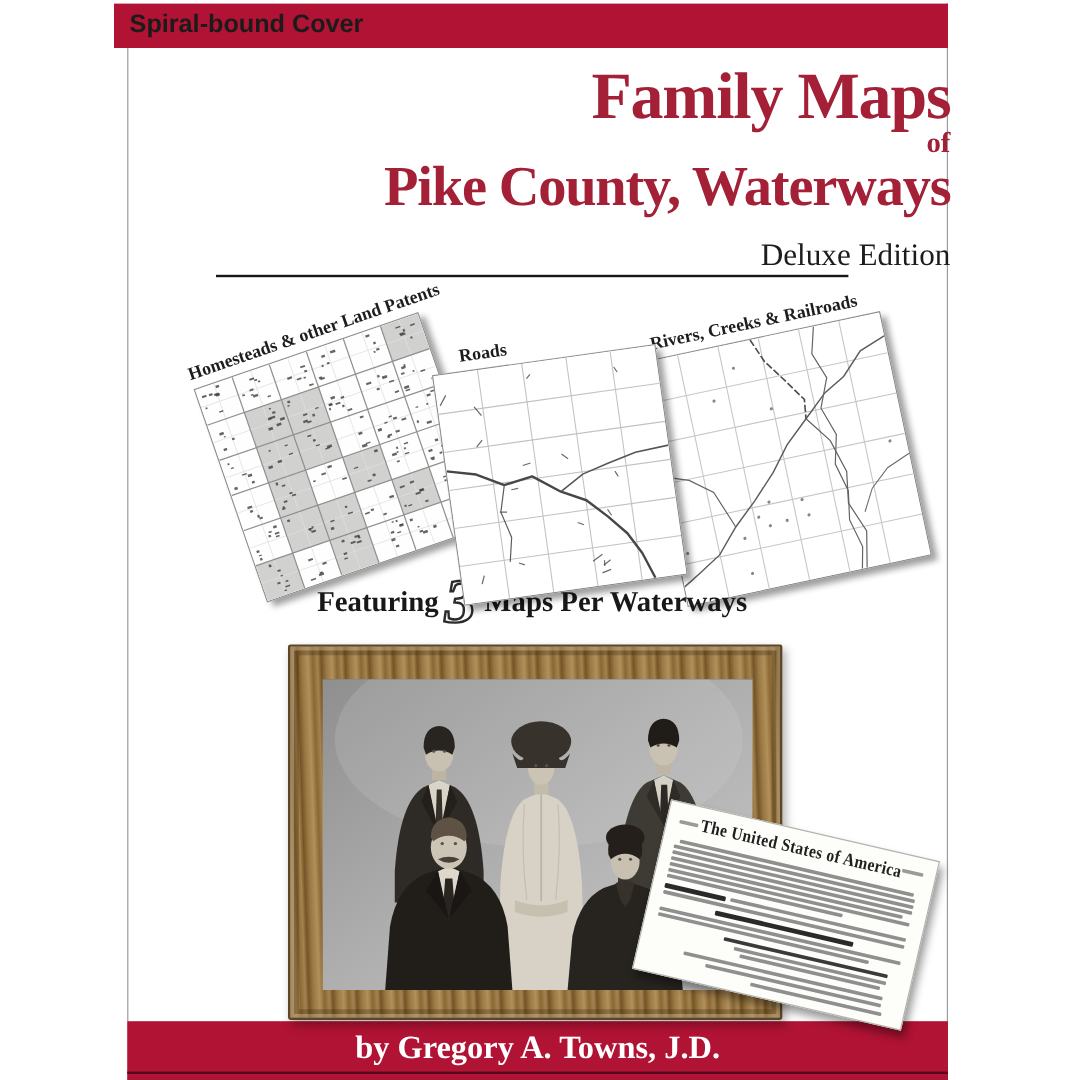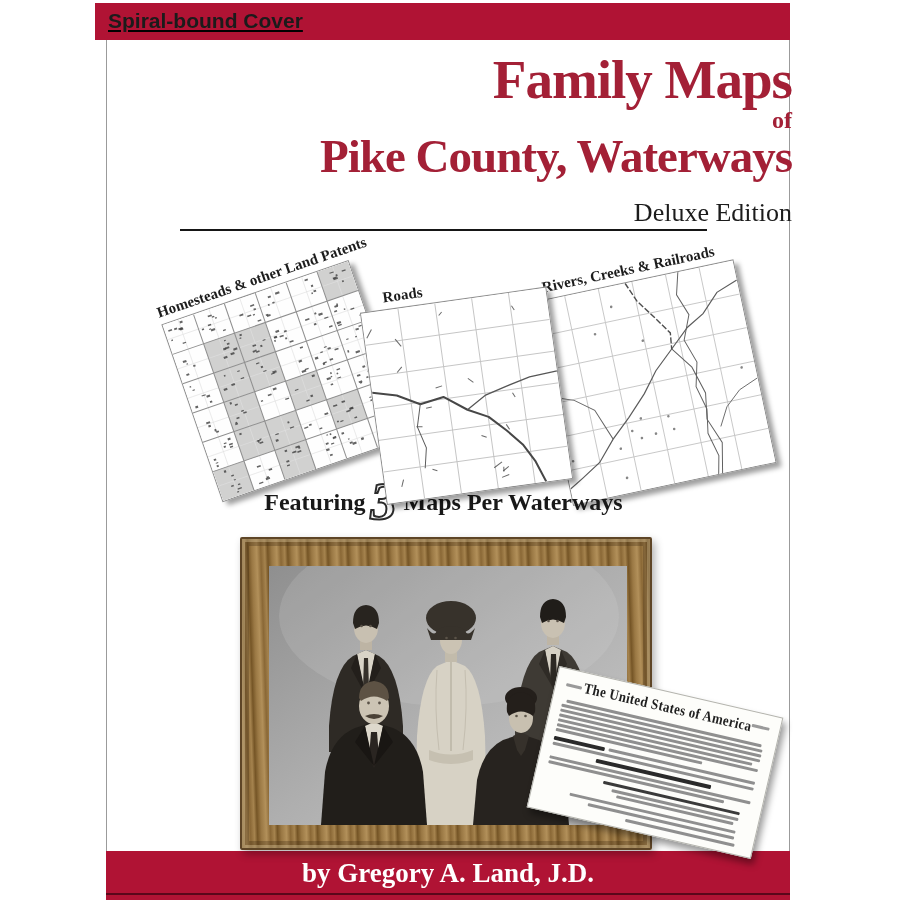--- a/index.html
+++ b/index.html
@@ -7,21 +7,21 @@
          font-family:"Liberation Serif",serif;}
   .cover{position:absolute;left:95px;top:0;width:697px;height:900px;background:#ffffff;}
 
   
   .edge{position:absolute;width:1px;background:#9b9b9b;z-index:1;}
   .edge-left{left:11px;top:40px;height:811px;}
   .edge-right{left:694px;top:3px;height:891px;}
 
   
   .banner{position:absolute;left:0;top:3px;width:695px;height:37px;background:var(--banner-red,#B01334);
-          z-index:2;text-decoration:underline;}
+          z-index:2;}
   .banner span{display:block;padding-left:13px;line-height:36px;font-family:"Liberation Sans",sans-serif;
           font-weight:bold;font-size:21px;color:#1b1b1b;}
 
   
   .title-wrap{position:absolute;top:52px;left:0;width:100%;text-align:right;z-index:2;}
   .t1{font-size:55px;line-height:56px;font-weight:bold;color:var(--title-red,#A32036);letter-spacing:-1px;}
   .t2{font-size:24px;line-height:24px;font-weight:bold;color:var(--title-red,#A32036);}
   .t3{font-size:47px;line-height:48px;font-weight:bold;color:var(--title-red,#A32036);letter-spacing:-1px;}
   .edition{font-size:26px;line-height:26px;color:#1c1c1c;margin-top:20px;}
   .rule{width:527px;height:2px;background:#161616;margin:3px auto 2px auto;}
@@ -515,18 +515,18 @@
           <div class="doc-line" style="top: 101px; left: 60px; width: 140px; height: 3px; background: rgb(58, 58, 58);"></div>
           <div class="doc-line" style="top: 107px; left: 70px; width: 130px; height: 2.5px;"></div>
           <div class="doc-line" style="top: 112px; left: 76px; width: 120px; height: 2.5px;"></div>
           <div class="doc-line" style="top: 120px; left: 30px; width: 170px; height: 2.5px;"></div>
           <div class="doc-line" style="top: 126px; left: 50px; width: 150px; height: 2.5px;"></div>
           <div class="doc-line" style="top: 133px; left: 90px; width: 112px; height: 2.5px;"></div>
         </div>
     </div>
 
     <div class="bottom-bar">
-      <span class="byline">by Gregory A. Land, J.D.</span>
+      <span class="byline">by Gregory A. Towns, J.D.</span>
       <div class="bar-line"></div>
     </div>
 
   </div>
 </div>
 
 </body></html>

